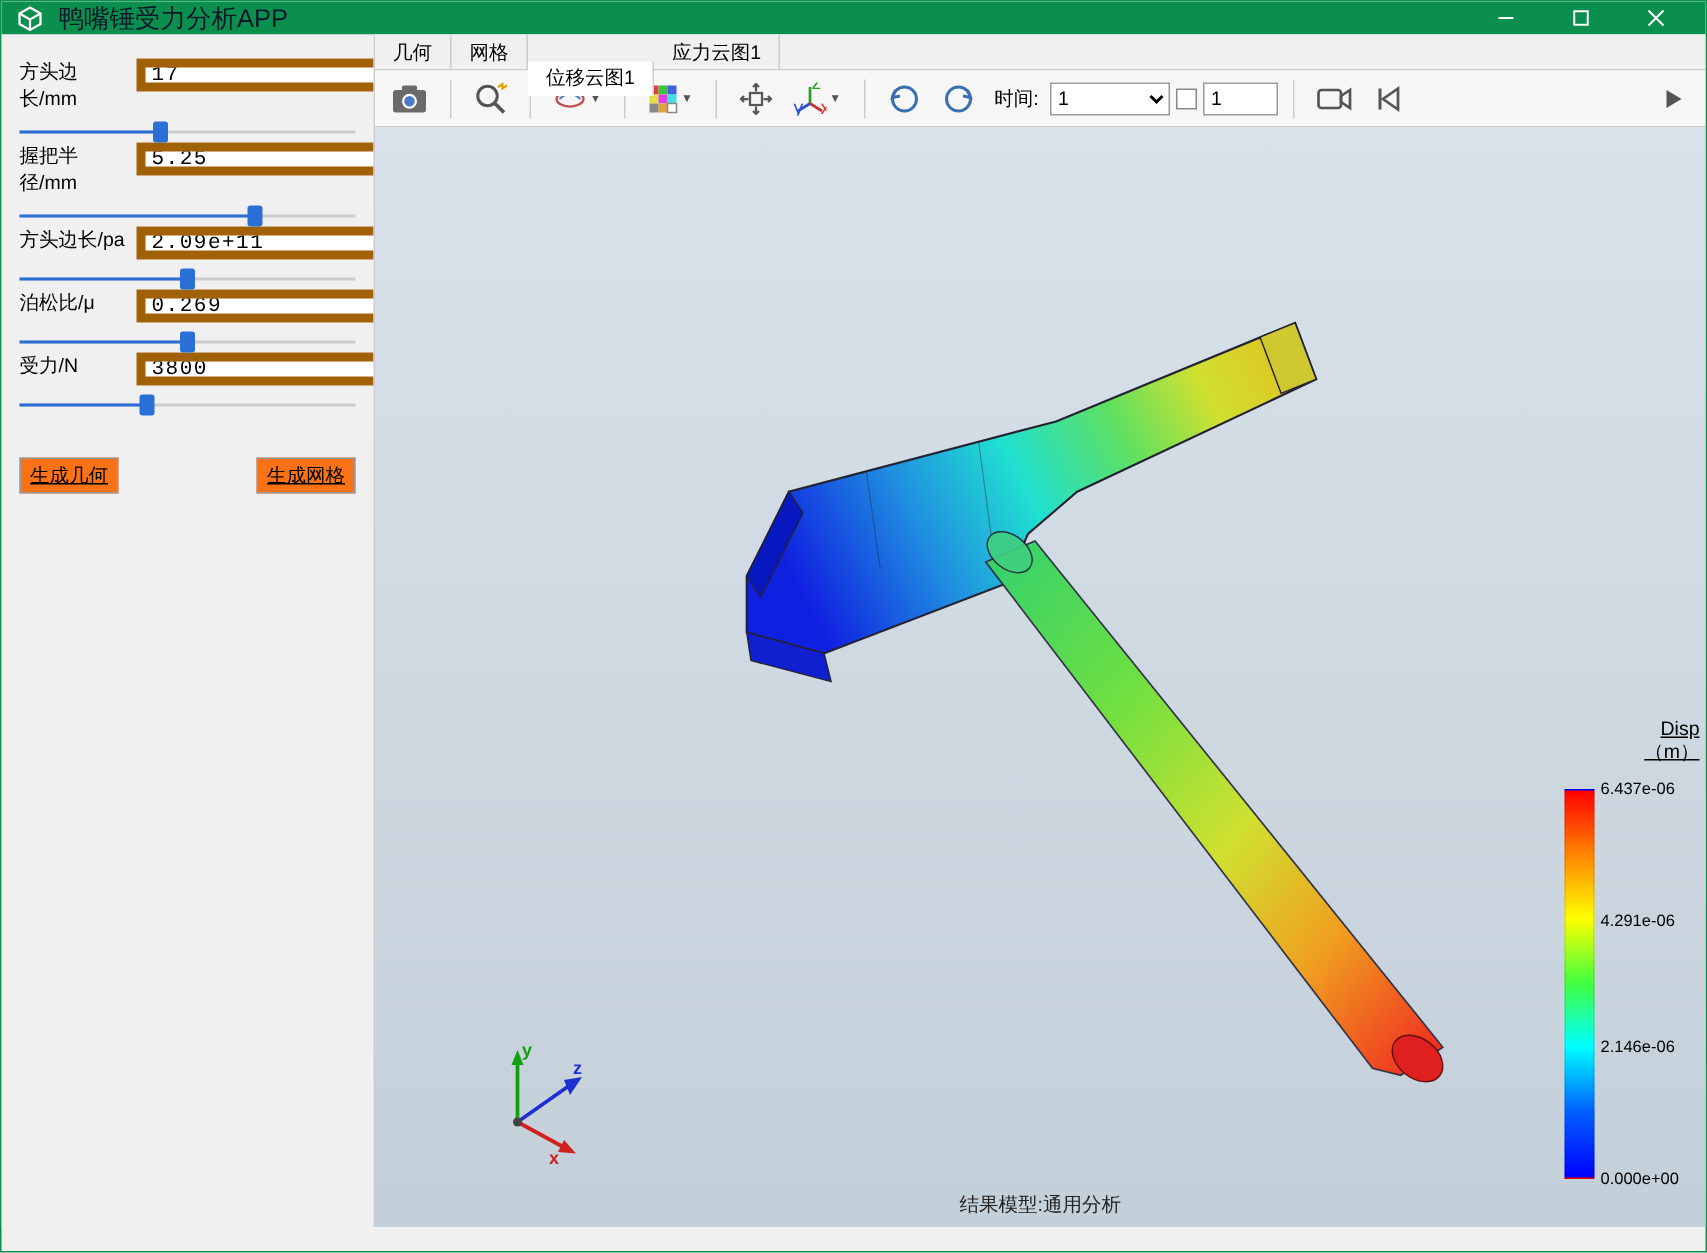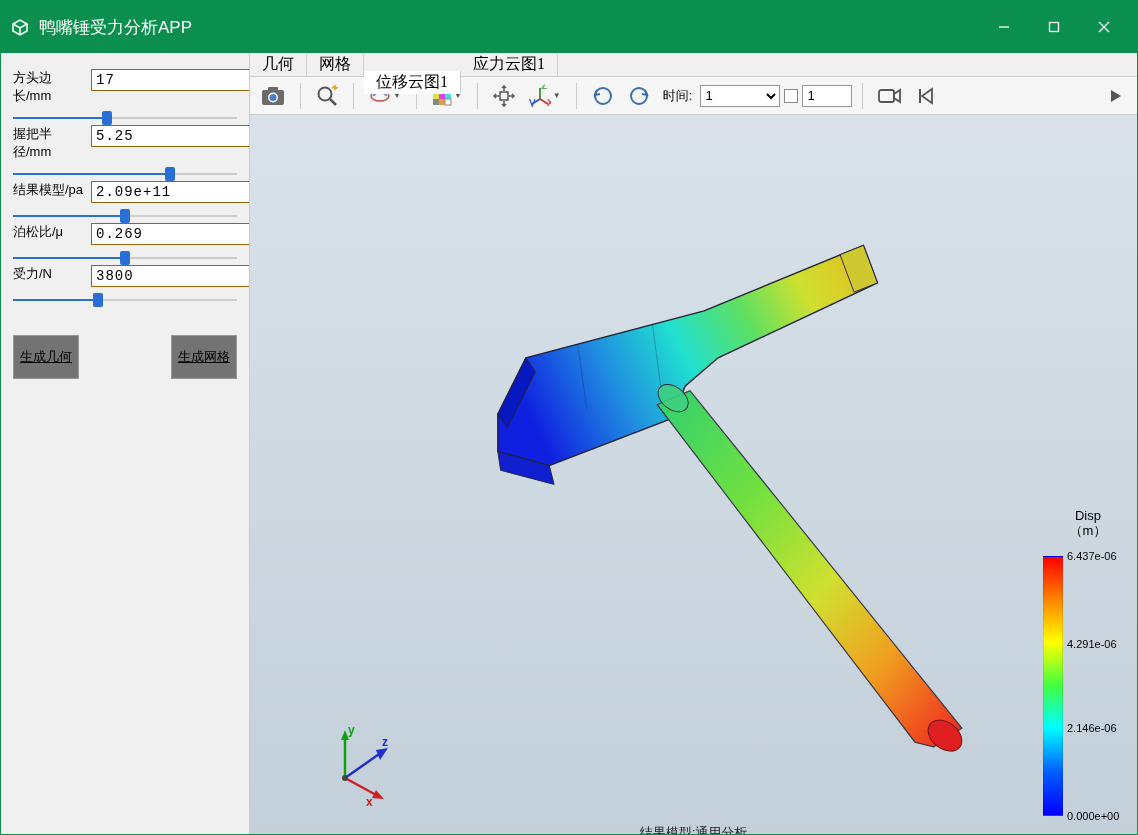--- a/index.html
+++ b/index.html
@@ -1,52 +1,52 @@
 <!DOCTYPE html>
 <html><head>
 <meta charset="utf-8">
 <style>
   * { box-sizing: border-box; margin: 0; padding: 0; font-family: "Microsoft YaHei", "SimSun", sans-serif; font-size: 13px; }
   body { width: 1138px; height: 835px; overflow: hidden; background: #f0f0f0; border: 1px solid #0b8f4e; }
-  .titlebar { height: 52px; background: #0b8f4e; display: flex; align-items: center; color: #ffffff; padding: 0 8px; }
+  .titlebar { height: 22px; background: #0b8f4e; display: flex; align-items: center; color: #0f172a; padding: 0 8px; }
   .titlebar .app-icon { width: 22px; height: 22px; margin-right: 8px; display: flex; align-items: center; justify-content: center; }
   .titlebar .title { font-size: 17px; flex: 0 0 auto; }
   .titlebar .spacer { flex: 1; }
   .win-btn { width: 50px; height: 38px; display: flex; align-items: center; justify-content: center; color: #fff; }
   .content { display: flex; height: calc(835px - 40px); }
   .sidebar { width: 248px; background: #f0f0f0; padding: 16px 12px; display: flex; flex-direction: column; gap: 18px; }
   .param { display: flex; flex-direction: column; gap: 4px; }
   .param-row { display: flex; gap: 6px; }
   .param-row label { font-size: 13px; width: 72px; flex-shrink: 0; }
-  .param-row input.val { flex: 1; height: 22px; border: 1px solid #a16207; background: #fff; padding: 0 4px; font-family: "Courier New", monospace; font-size: 14px; letter-spacing: 1px; }
+  .param-row input.val { flex: 1; height: 22px; border: 6px solid #a16207; background: #fff; padding: 0 4px; font-family: "Courier New", monospace; font-size: 14px; letter-spacing: 1px; }
   .slider { width: 100%; height: 14px; position: relative; margin-top: 2px; }
   .slider .track { position: absolute; top: 50%; left: 0; right: 0; height: 2px; background: #ccc; transform: translateY(-50%); }
   .slider .track-fill { position: absolute; top: 50%; left: 0; height: 2px; background: #2a6fd6; transform: translateY(-50%); }
   .slider .thumb { position: absolute; top: 50%; width: 10px; height: 14px; background: #2a6fd6; border-radius: 2px; transform: translate(-50%, -50%); }
   .btn-row { display: flex; justify-content: space-between; margin-top: 10px; }
-  .btn-small { padding: 12px 6px; border: 1px solid #999; background: #737373; font-size: 13px; text-decoration: underline; cursor: pointer;}
+  .btn-small { padding: 2px 6px; border: 1px solid #999; background: #f97316; font-size: 13px; text-decoration: underline; cursor: pointer;}
   .btn-wide { width: 100%; height: 26px; border: 1px solid #999; background: linear-gradient(#f8f8f8,#e4e4e4); font-size: 14px; cursor: pointer; margin-top: 14px; letter-spacing: 4px;}
   .main { flex: 1; display: flex; flex-direction: column; background: #fff; border-left: 1px solid #ccc; }
   .tabs { height: 24px; display: flex; border-bottom: 1px solid #ccc; background: #f0f0f0; }
-  .tab { padding: 2px 12px; font-size: 16px; border-right: 1px solid #ccc; display: flex; align-items: center; cursor: pointer; font-family: Liberation Serif, serif; }
+  .tab { padding: 2px 12px; font-size: 13px; border-right: 1px solid #ccc; display: flex; align-items: center; cursor: pointer; }
   .tab.active { background: #fff; border-bottom: 1px solid #fff; position: relative; top: 18px; }
   .toolbar { height: 38px; display: flex; align-items: center; gap: 4px; padding: 2px 6px; border-bottom: 1px solid #ccc; background: #f6f6f6; }
   .tb-btn { height: 30px; min-width: 30px; padding: 0 4px; display: flex; align-items: center; justify-content: center; border: 1px solid transparent; border-radius: 3px; cursor: pointer; }
   .tb-sep { width: 1px; height: 26px; background: #ccc; margin: 0 6px; }
   .tb-label { font-size: 13px; padding: 0 4px; text-align: right; }
   .tb-select { height: 22px; border: 1px solid #999; background: #fff; font-size: 13px; }
   .tb-select.small { width: 50px; }
   .tb-chk { width: 14px; height: 14px; border: 1px solid #888; background: #fff; display: inline-block; }
   .viewport { flex: 1; position: relative; background: linear-gradient(#d9e2ea, #c3cfd9); overflow: hidden; }
   .model { position: absolute; top: 60px; left: 120px; width: 640px; height: 600px; }
   .triad { position: absolute; bottom: 40px; left: 60px; width: 90px; height: 90px; }
   .triad text { font-size: 12px; font-weight: bold; }
   .status { position: absolute; bottom: 6px; left: 50%; transform: translateX(-50%); font-size: 13px; color: #222; text-align: center; }
   .legend { position: absolute; right: 4px; bottom: 20px; width: 100px; height: 320px; }
-  .legend .lg-title { font-size: 14px; text-align: center; line-height: 1.1; padding-left: 10px;}
+  .legend .lg-title { font-size: 14px; text-align: right; line-height: 1.1; padding-left: 10px; text-decoration: underline;}
   .legend .bar { position: absolute; left: 10px; top: 48px; width: 20px; height: 260px; background: linear-gradient(to bottom, #ff0000 0%, #ff8000 16%, #ffff00 33%, #40ff40 50%, #00ffff 66%, #0060ff 83%, #0000ff 100%); border: 1px solid rgba(0,0,0,0.1); }
   .legend .tick { position: absolute; left: 34px; font-size: 11px; white-space: nowrap; }
   .chevron { font-size: 8px; margin-left: 2px; color: #555;}
 </style>
 </head>
 <body>
 
 <div class="titlebar">
   <span class="app-icon">
     <svg width="22" height="22" viewBox="0 0 22 22">
@@ -96,21 +96,21 @@
       <input class="val" value="5.25" style="">
     </div>
     <div class="slider">
       <div class="track"></div>
       <div class="track-fill" style="width:70%"></div>
       <div class="thumb" style="left:70%"></div>
     </div>
         </div>
         <div class="param">
     <div class="param-row">
-      <label>结果模型/pa</label>
+      <label>方头边长/pa</label>
       <input class="val" value="2.09e+11" style="">
     </div>
     <div class="slider">
       <div class="track"></div>
       <div class="track-fill" style="width:50%"></div>
       <div class="thumb" style="left:50%"></div>
     </div>
         </div>
         <div class="param">
     <div class="param-row">

